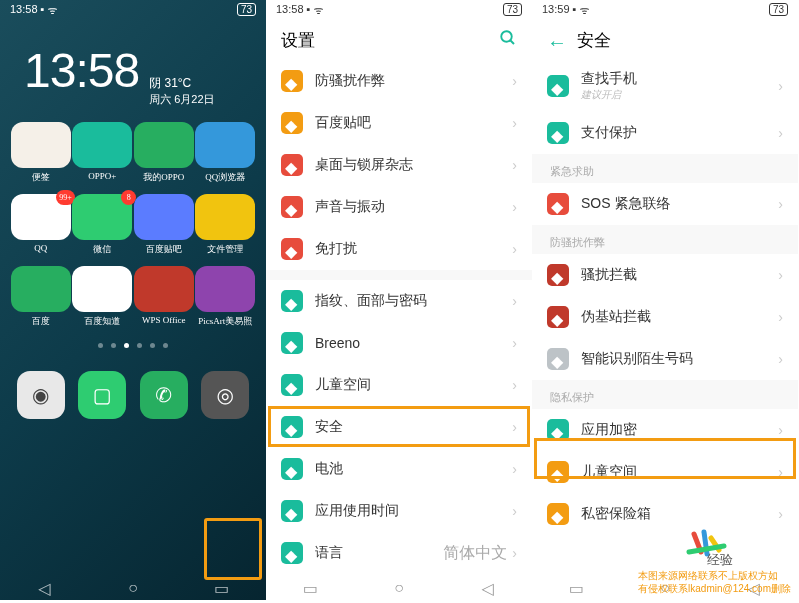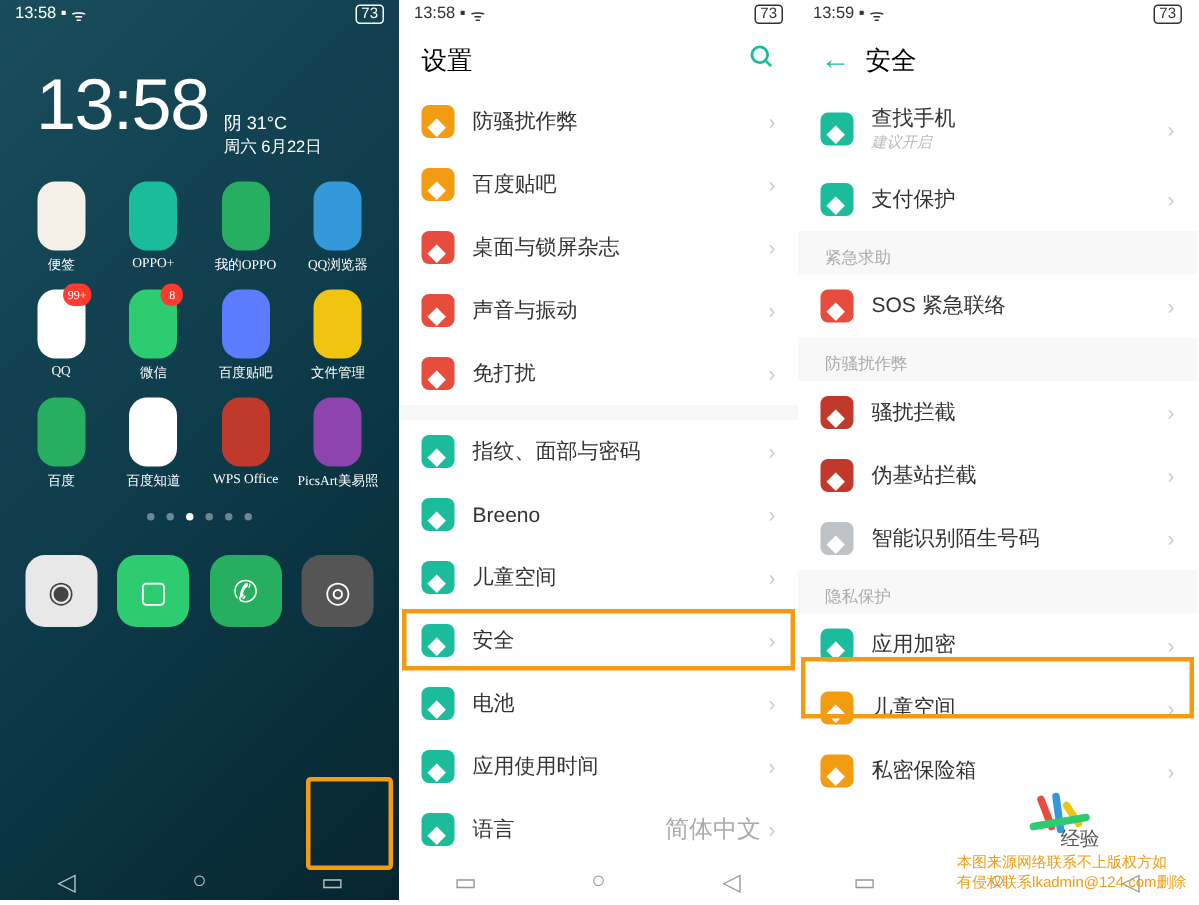--- a/index.html
+++ b/index.html
@@ -16,21 +16,21 @@
     
     
     .clock-area { color: #fff; padding: 25px 24px 5px; display: flex; align-items: baseline; gap: 10px; }
     .big-time { font-size: 48px; font-weight: 300; letter-spacing: -1px; }
     .weather-date { font-size: 12px; line-height: 1.4; }
     .weather-date .day { font-size: 11px; }
     
     .icon-grid { padding: 10px 10px 0; }
     .icon-row { display: flex; justify-content: space-around; margin-bottom: 10px; }
     .app-icon { width: 58px; display: flex; flex-direction: column; align-items: center; gap: 3px; font-family: Liberation Serif, serif; }
-    .app-icon .tile { width: 32px; height: 46px; border-radius: 12px; display: flex; align-items: center; justify-content: center; position: relative; font-size: 20px; color: #fff; }
+    .app-icon .tile { width: 60px; height: 46px; border-radius: 12px; display: flex; align-items: center; justify-content: center; position: relative; font-size: 20px; color: #fff; }
     .app-icon .label { font-size: 9px; color: #fff; text-align: center; white-space: nowrap; max-width: 58px; overflow: hidden; }
     .badge { position: absolute; top: -4px; right: -4px; background: #ff3b30; color: #fff; font-size: 8px; border-radius: 8px; min-width: 15px; height: 15px; display: flex; align-items: center; justify-content: center; padding: 0 3px; }
     
     .page-dots { display: flex; justify-content: center; gap: 8px; margin: 15px 0; }
     .dot { width: 5px; height: 5px; border-radius: 50%; background: rgba(255,255,255,0.4); }
     .dot.active { background: #fff; }
     
     .dock { display: flex; justify-content: space-around; padding: 8px 10px 0; }
     .dock .tile { width: 48px; height: 48px; border-radius: 13px; }
     

